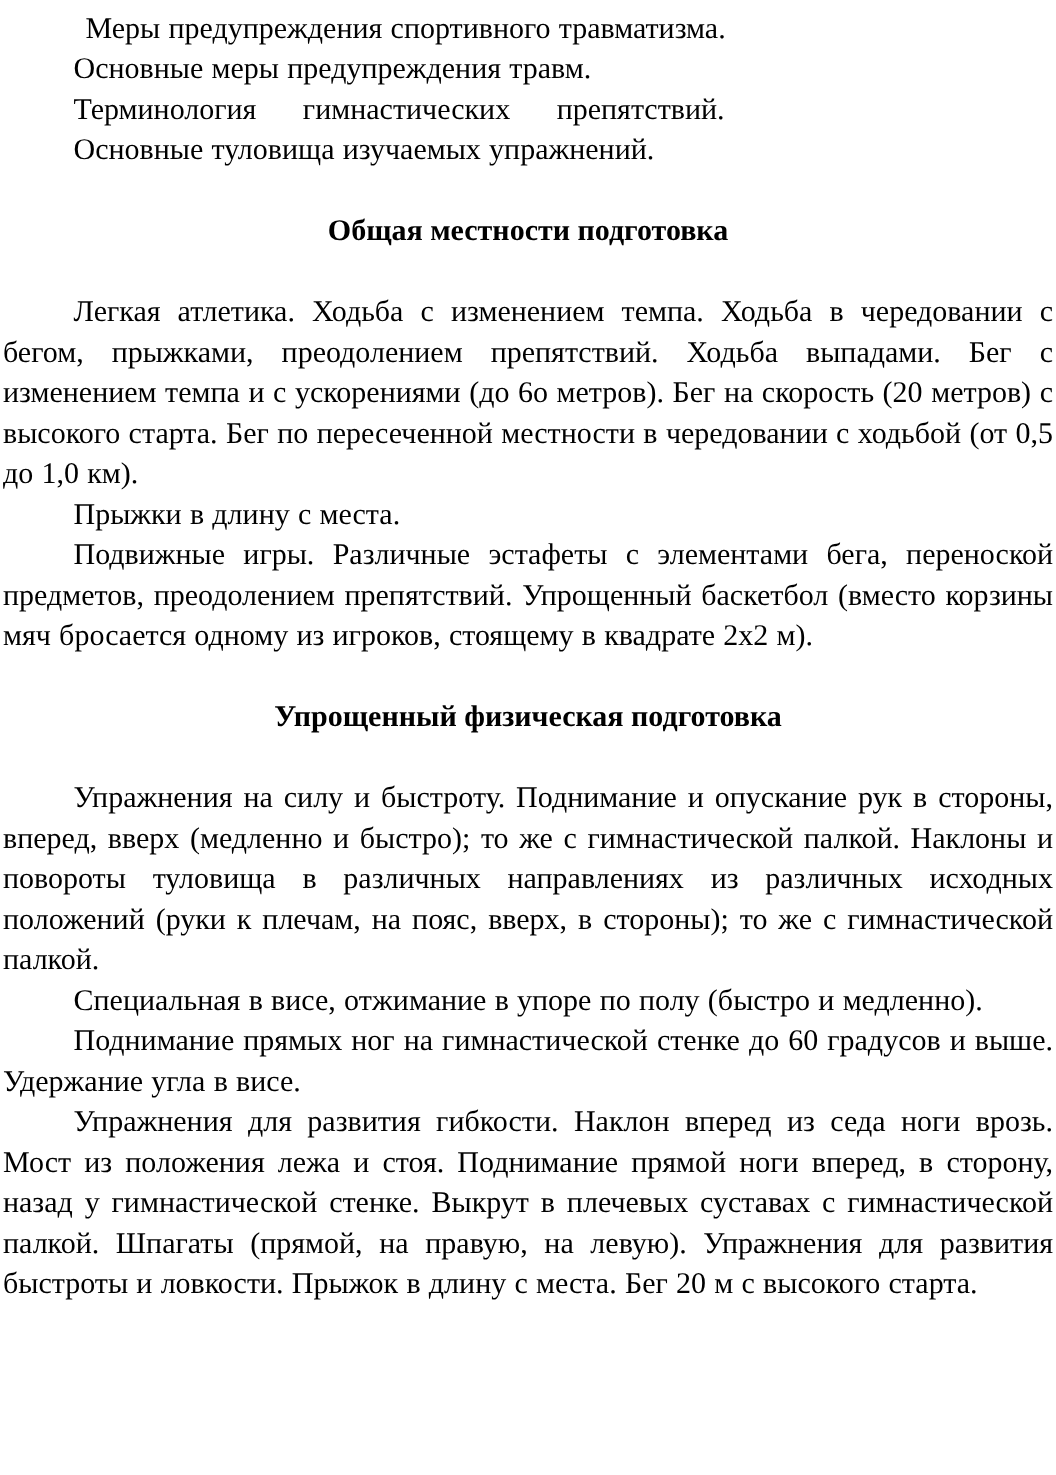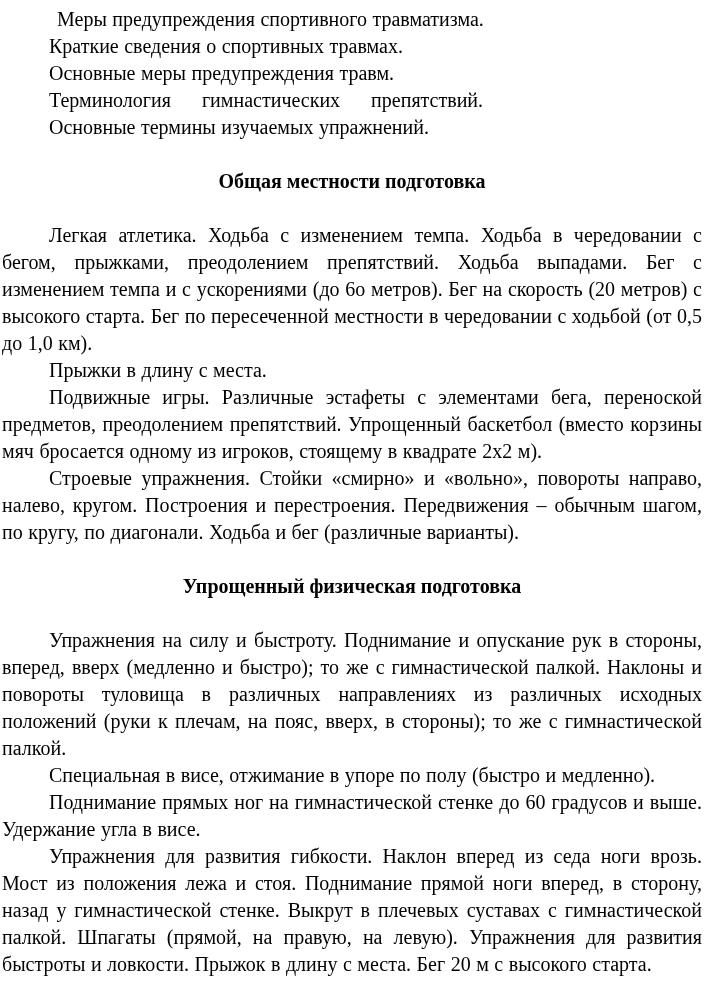--- a/index.html
+++ b/index.html
@@ -44,31 +44,29 @@
     font-weight: bold;
     text-align: center;
     text-indent: 0;
   }
 </style>
 </head>
 <body>
 
 <div class="page">
   <p class="para indent-extra">Меры предупреждения спортивного травматизма.</p>
-  <p class="para">Краткие сведения о спортивных травмах.</p>
   <p class="para">Основные меры предупреждения травм.</p>
   <p class="para spread">Терминология гимнастических препятствий.</p>
-  <p class="para">Основные термины изучаемых упражнений.</p>
+  <p class="para">Основные туловища изучаемых упражнений.</p>
 
   <h2 class="heading">Общая местности подготовка</h2>
 
   <p class="para">Легкая атлетика. Ходьба с изменением темпа. Ходьба в чередовании с бегом, прыжками, преодолением препятствий. Ходьба выпадами. Бег с изменением темпа и с ускорениями (до 6о метров). Бег на скорость (20 метров) с высокого старта. Бег по пересеченной местности в чередовании с ходьбой (от 0,5 до 1,0 км).</p>
   <p class="para">Прыжки в длину с места.</p>
   <p class="para">Подвижные игры. Различные эстафеты с элементами бега, переноской предметов, преодолением препятствий. Упрощенный баскетбол (вместо корзины мяч бросается одному из игроков, стоящему в квадрате 2х2 м).</p>
-  <p class="para">Строевые упражнения. Стойки «смирно» и «вольно», повороты направо, налево, кругом. Построения и перестроения. Передвижения – обычным шагом, по кругу, по диагонали. Ходьба и бег (различные варианты).</p>
 
   <h2 class="heading">Упрощенный физическая подготовка</h2>
 
   <p class="para">Упражнения на силу и быстроту. Поднимание и опускание рук в стороны, вперед, вверх (медленно и быстро); то же с гимнастической палкой. Наклоны и повороты туловища в различных направлениях из различных исходных положений (руки к плечам, на пояс, вверх, в стороны); то же с гимнастической палкой.</p>
   <p class="para">Специальная в висе, отжимание в упоре по полу (быстро и медленно).</p>
   <p class="para">Поднимание прямых ног на гимнастической стенке до 60 градусов и выше. Удержание угла в висе.</p>
   <p class="para">Упражнения для развития гибкости. Наклон вперед из седа ноги врозь. Мост из положения лежа и стоя. Поднимание прямой ноги вперед, в сторону, назад у гимнастической стенке. Выкрут в плечевых суставах с гимнастической палкой. Шпагаты (прямой, на правую, на левую). Упражнения для развития быстроты и ловкости. Прыжок в длину с места. Бег 20 м с высокого старта.</p>
 </div>
 
 </body></html>

